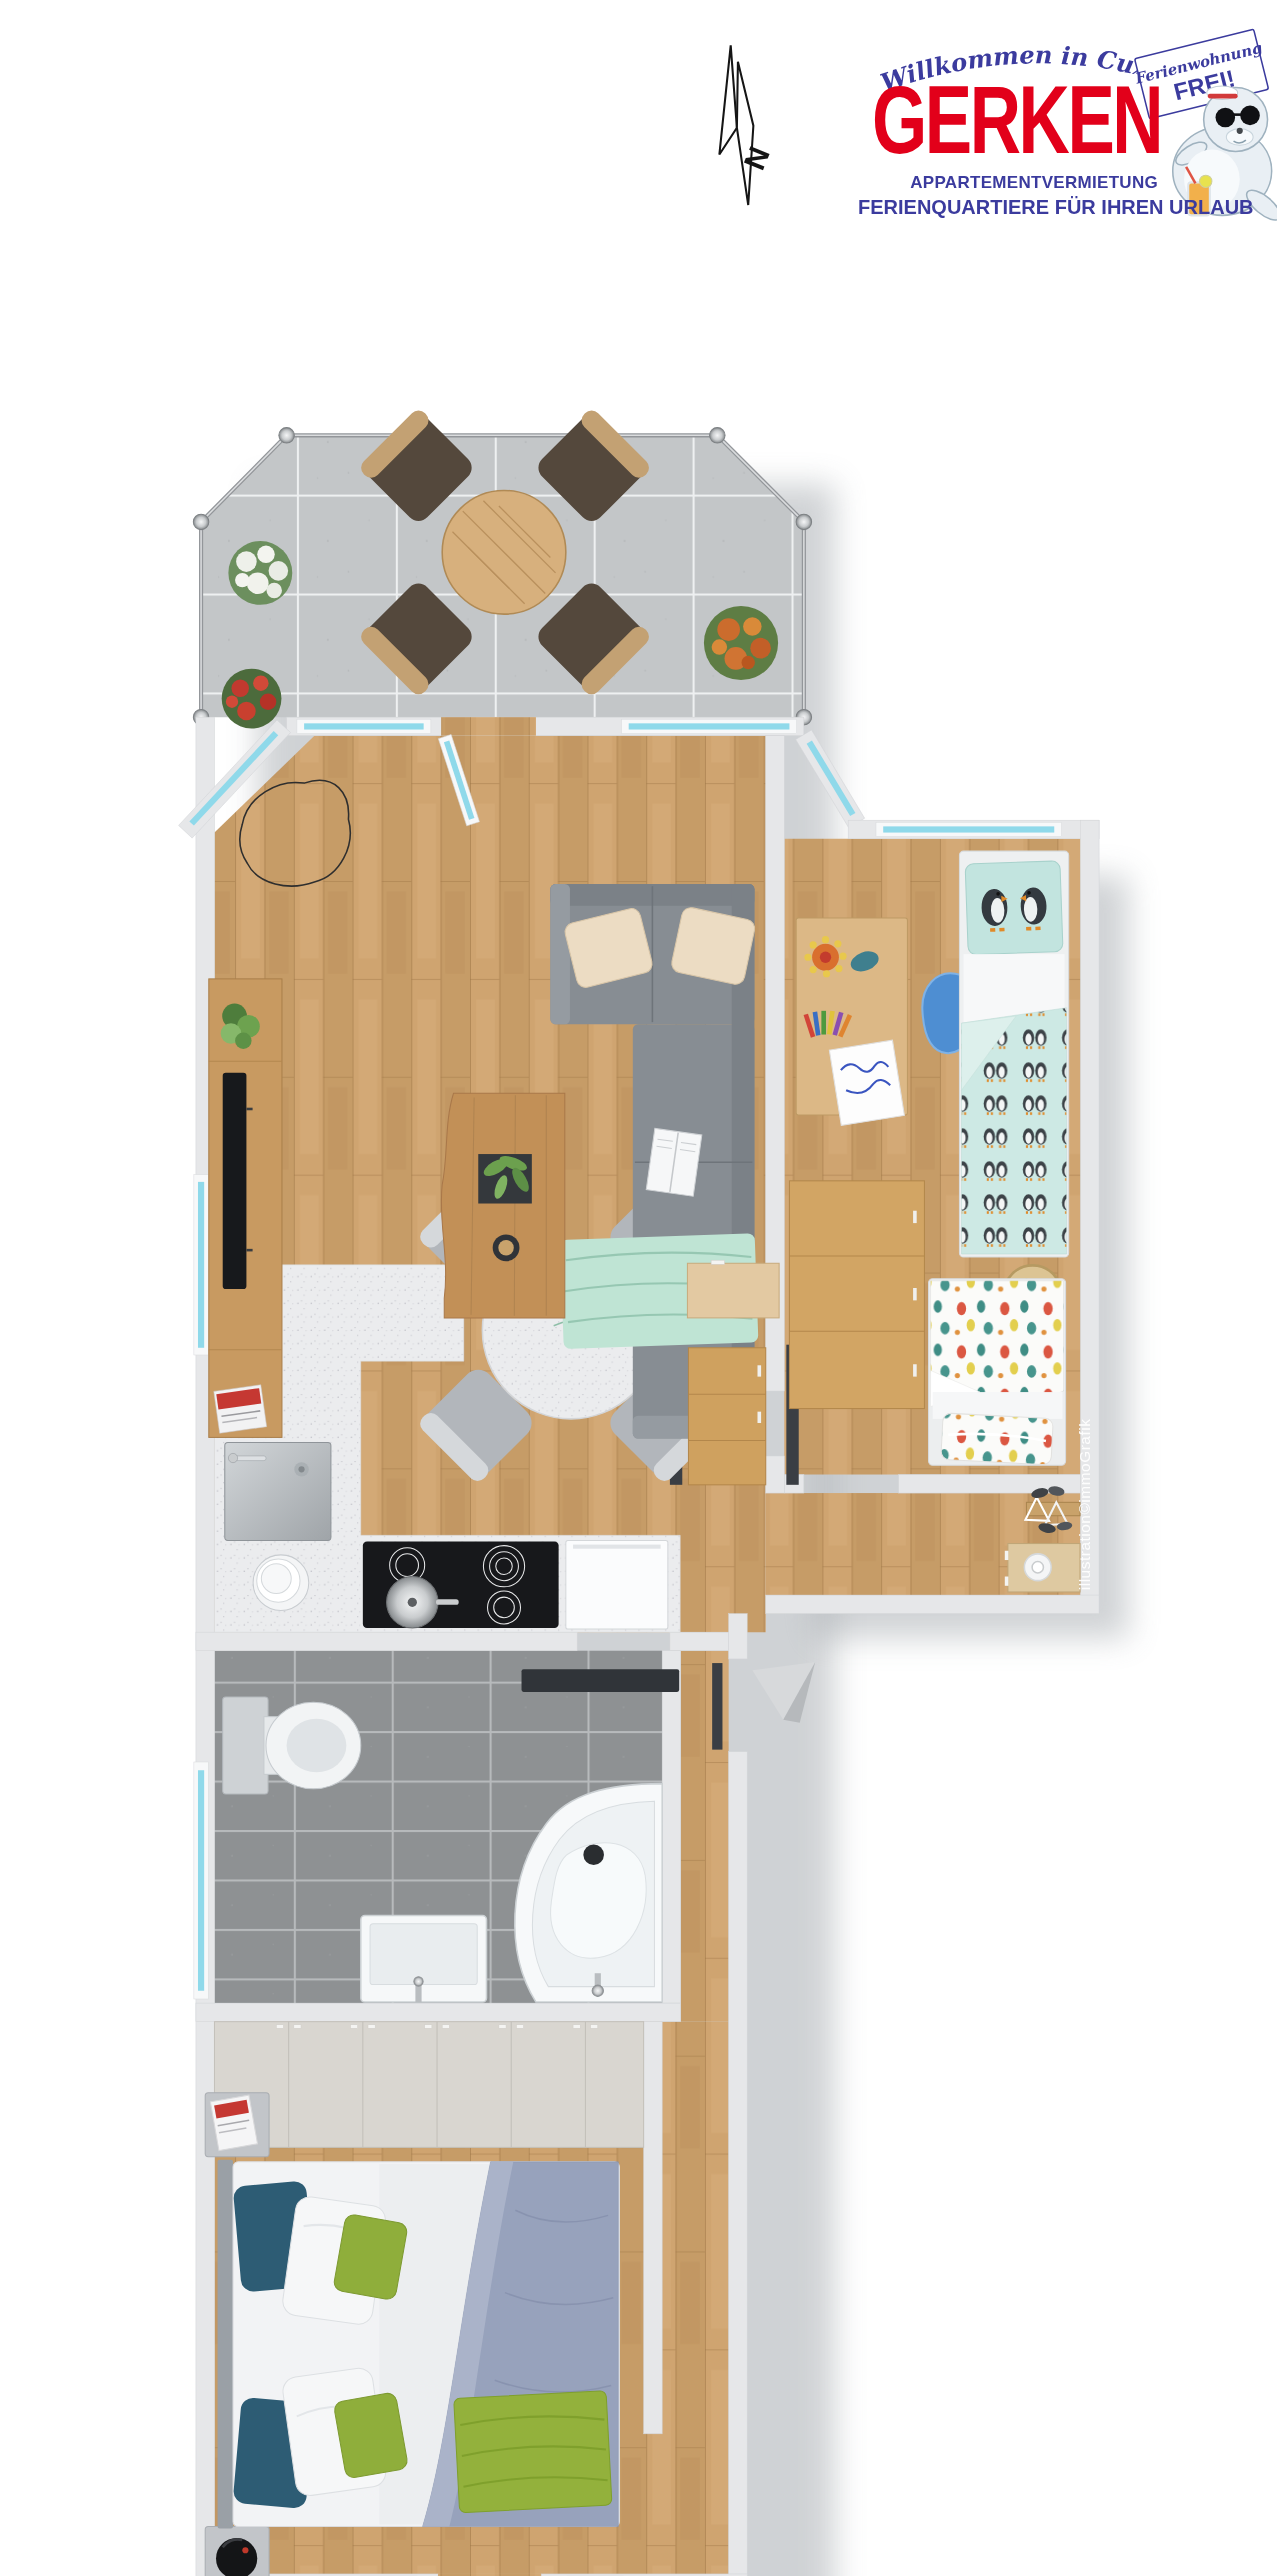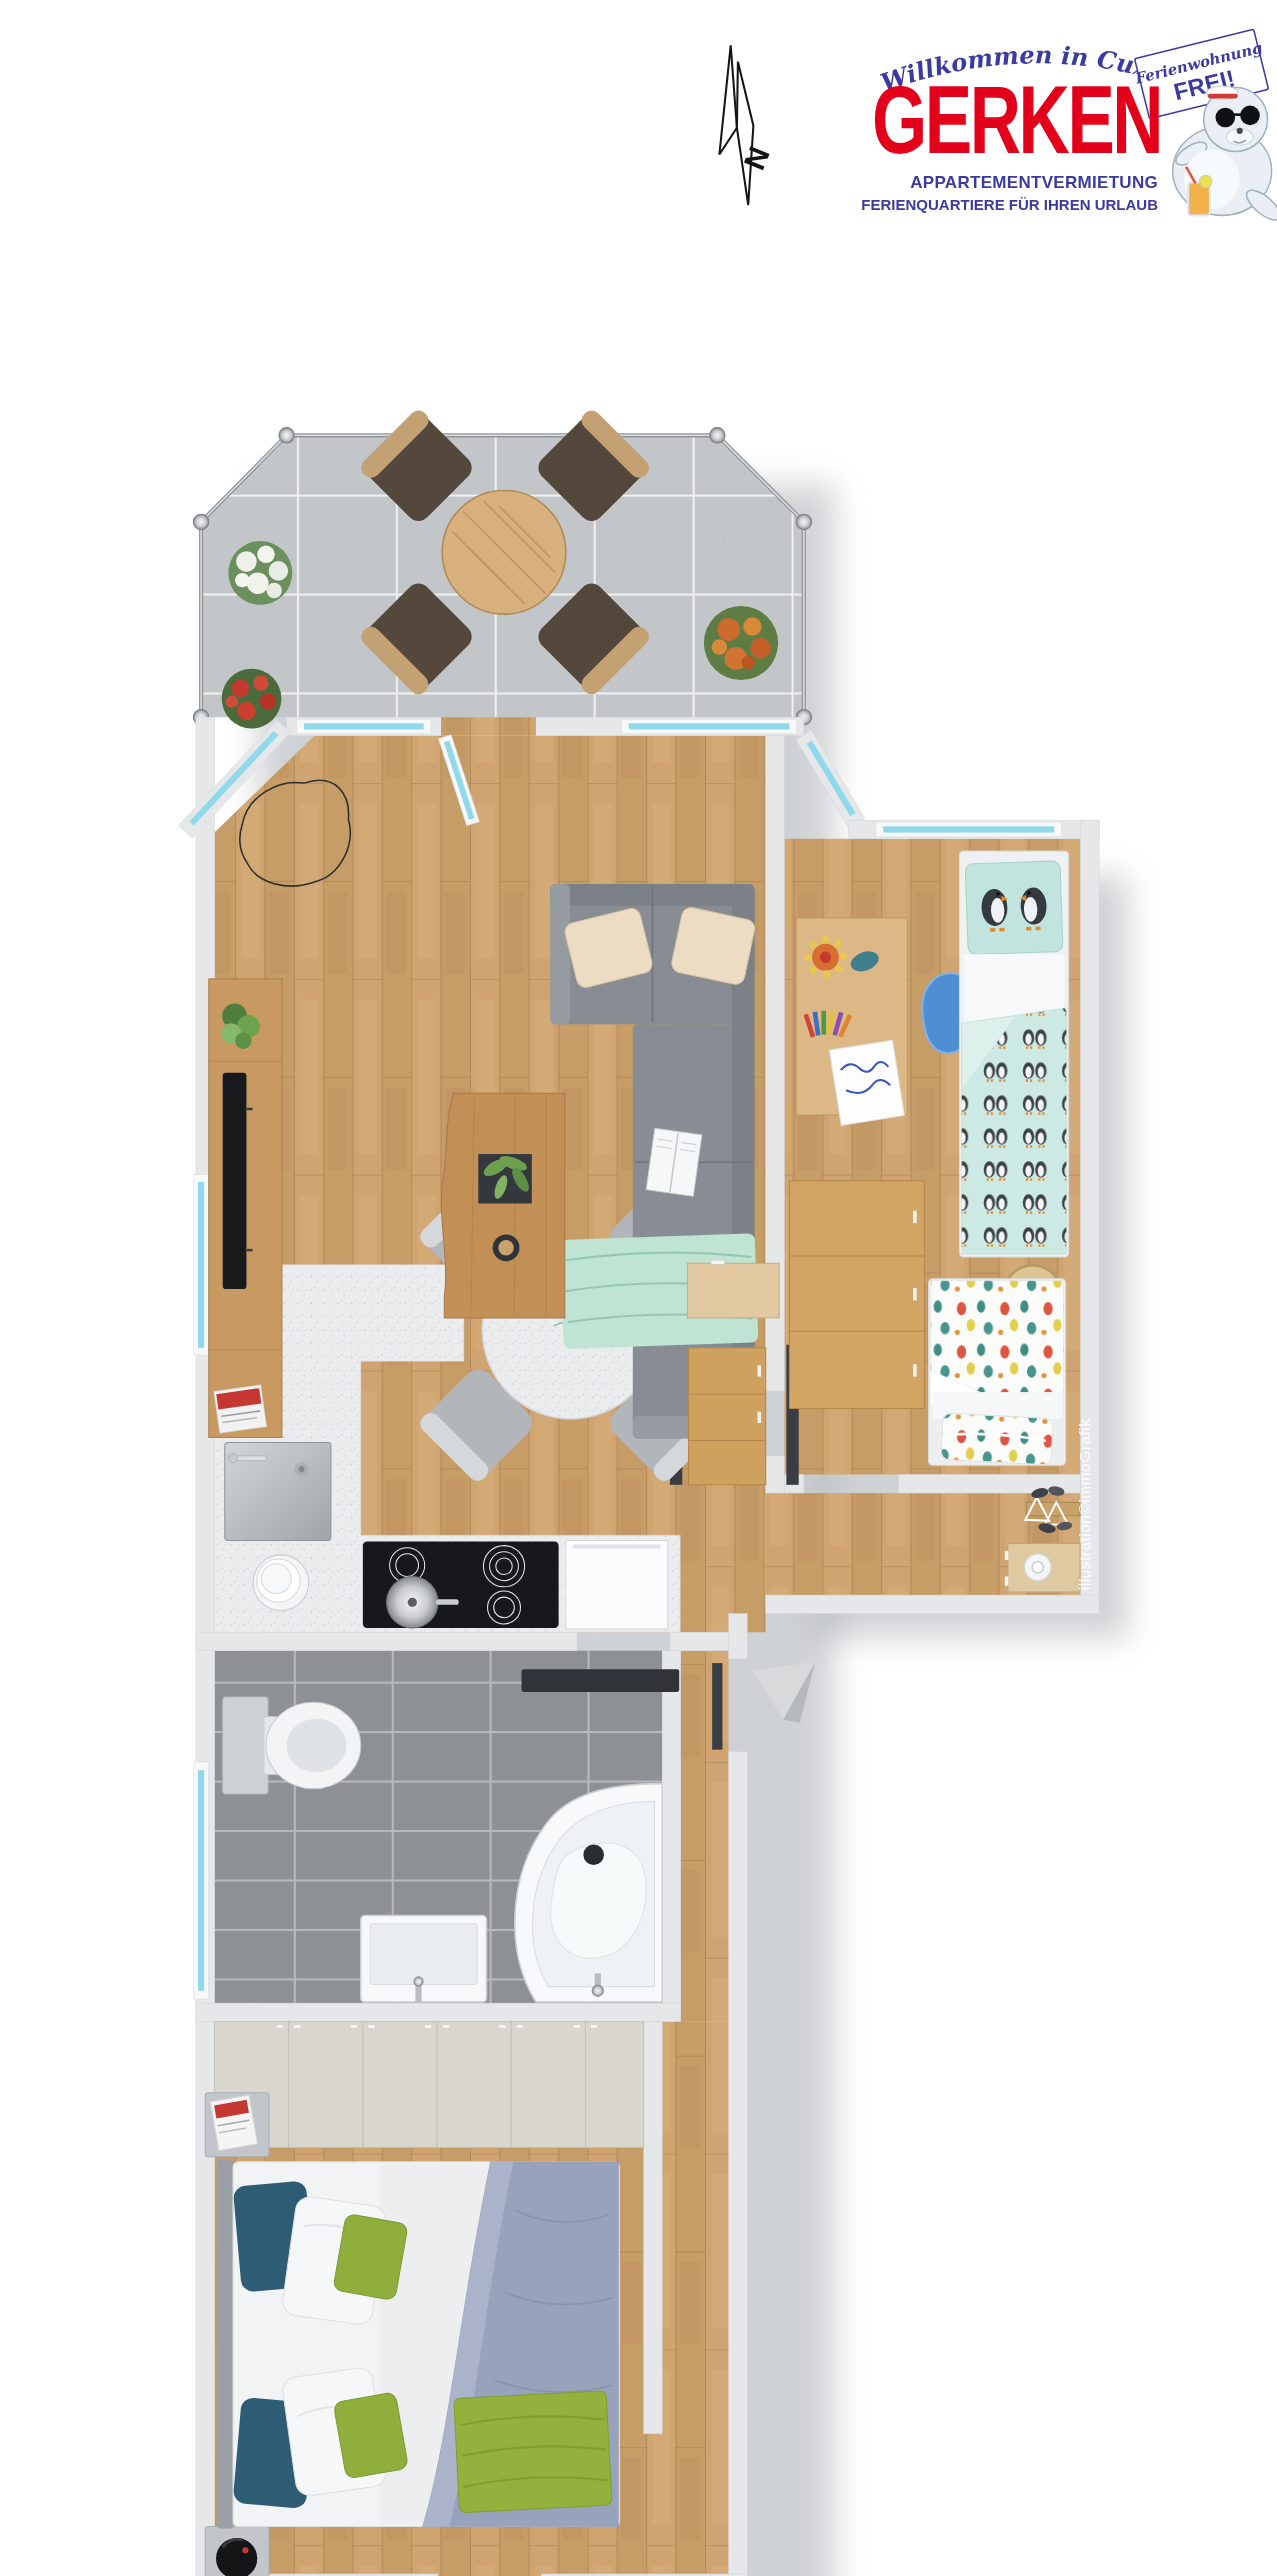--- a/index.html
+++ b/index.html
@@ -5,21 +5,21 @@
   html,body{margin:0;padding:0;background:#fff;}
   .canvas{position:relative;width:1278px;height:2999px;background:#fff;overflow:hidden;
           font-family:"Liberation Sans",sans-serif;}
   .plan-svg{position:absolute;left:0;top:0;}
   .brand{position:absolute;left:872px;top:72px;font-size:91px;font-weight:bold;
          color:#e2001a;letter-spacing:-3.1px;line-height:1;transform:scale(.78,1.05);
          transform-origin:0 0;white-space:nowrap;}
   .sub1{position:absolute;left:876px;top:173px;width:282px;text-align:right;
         font-size:17px;font-weight:bold;color:#3b3b9e;letter-spacing:0.3px;white-space:nowrap;}
   .sub2{position:absolute;left:858px;top:196px;width:300px;text-align:right;
-        font-size:15px;font-weight:bold;color:#3b3b9e;white-space:nowrap;}
+        font-size:20px;font-weight:bold;color:#3b3b9e;white-space:nowrap;}
 </style>
 </head>
 <body>
 
 <div class="canvas">
 
 <svg class="plan-svg" width="1278" height="2999" viewBox="0 0 2480 5821">
   <defs>
     <pattern id="pWood" width="114" height="380" patternUnits="userSpaceOnUse">
       <rect width="114" height="380" fill="#cfa470"></rect>

